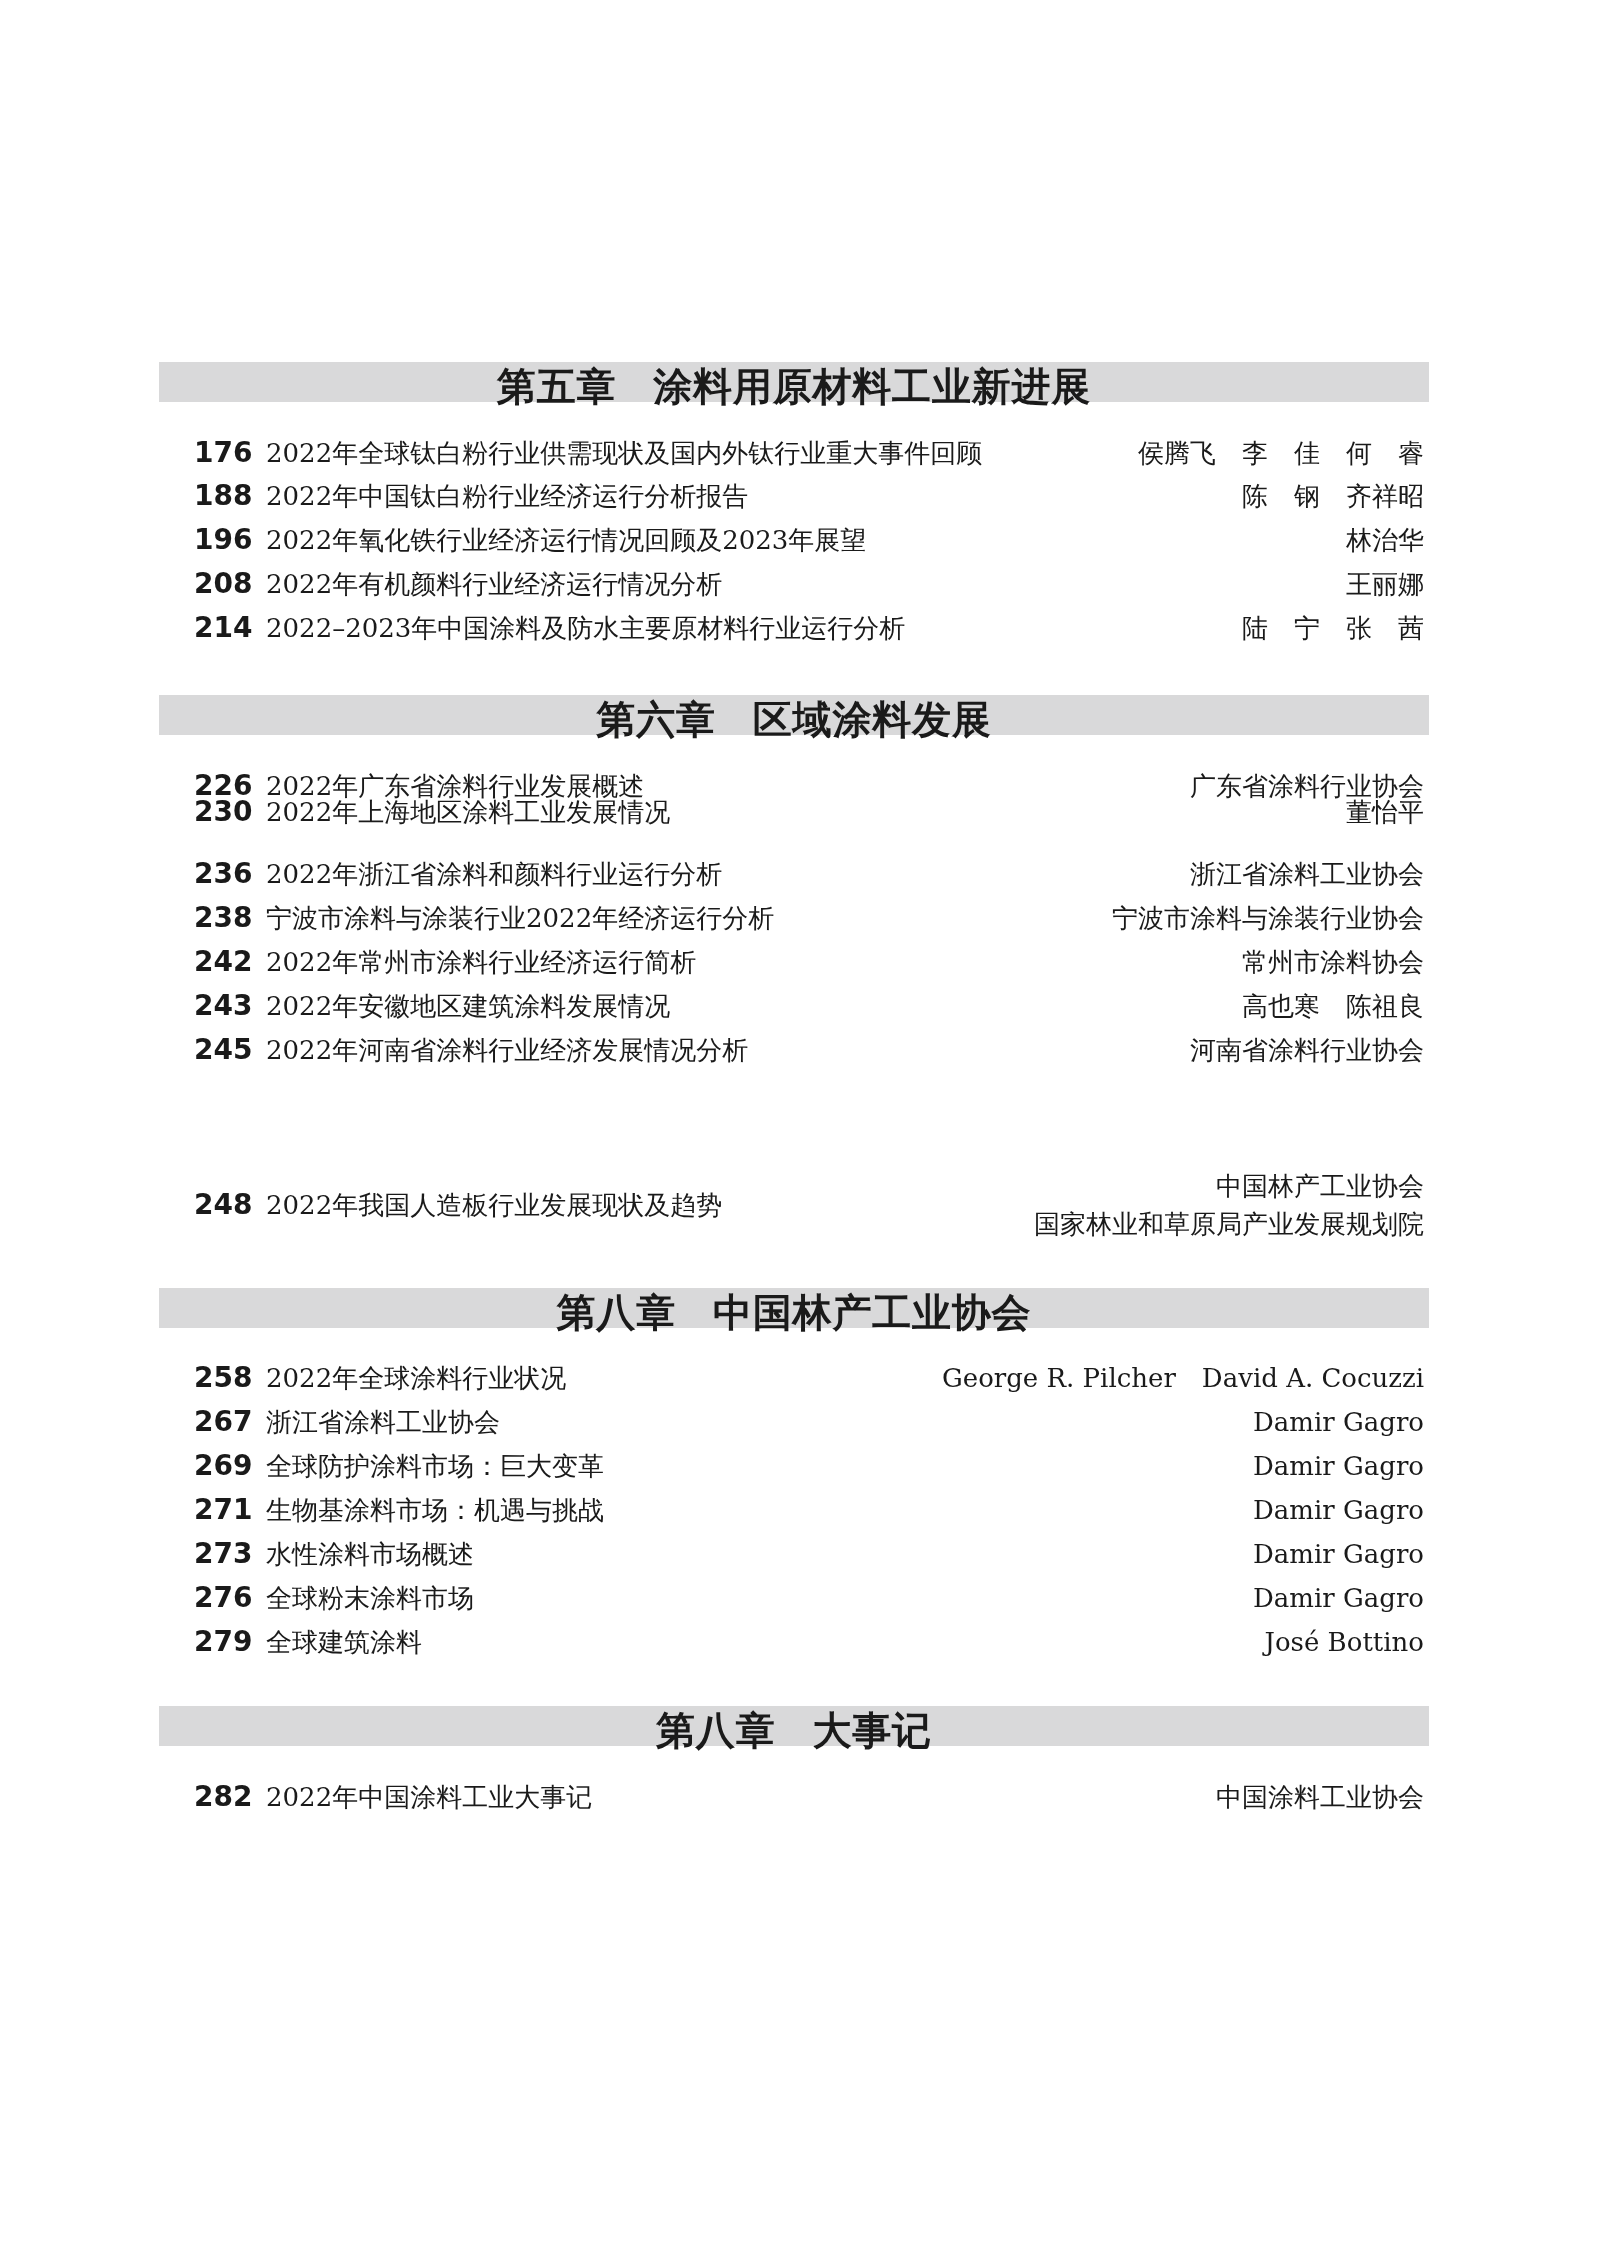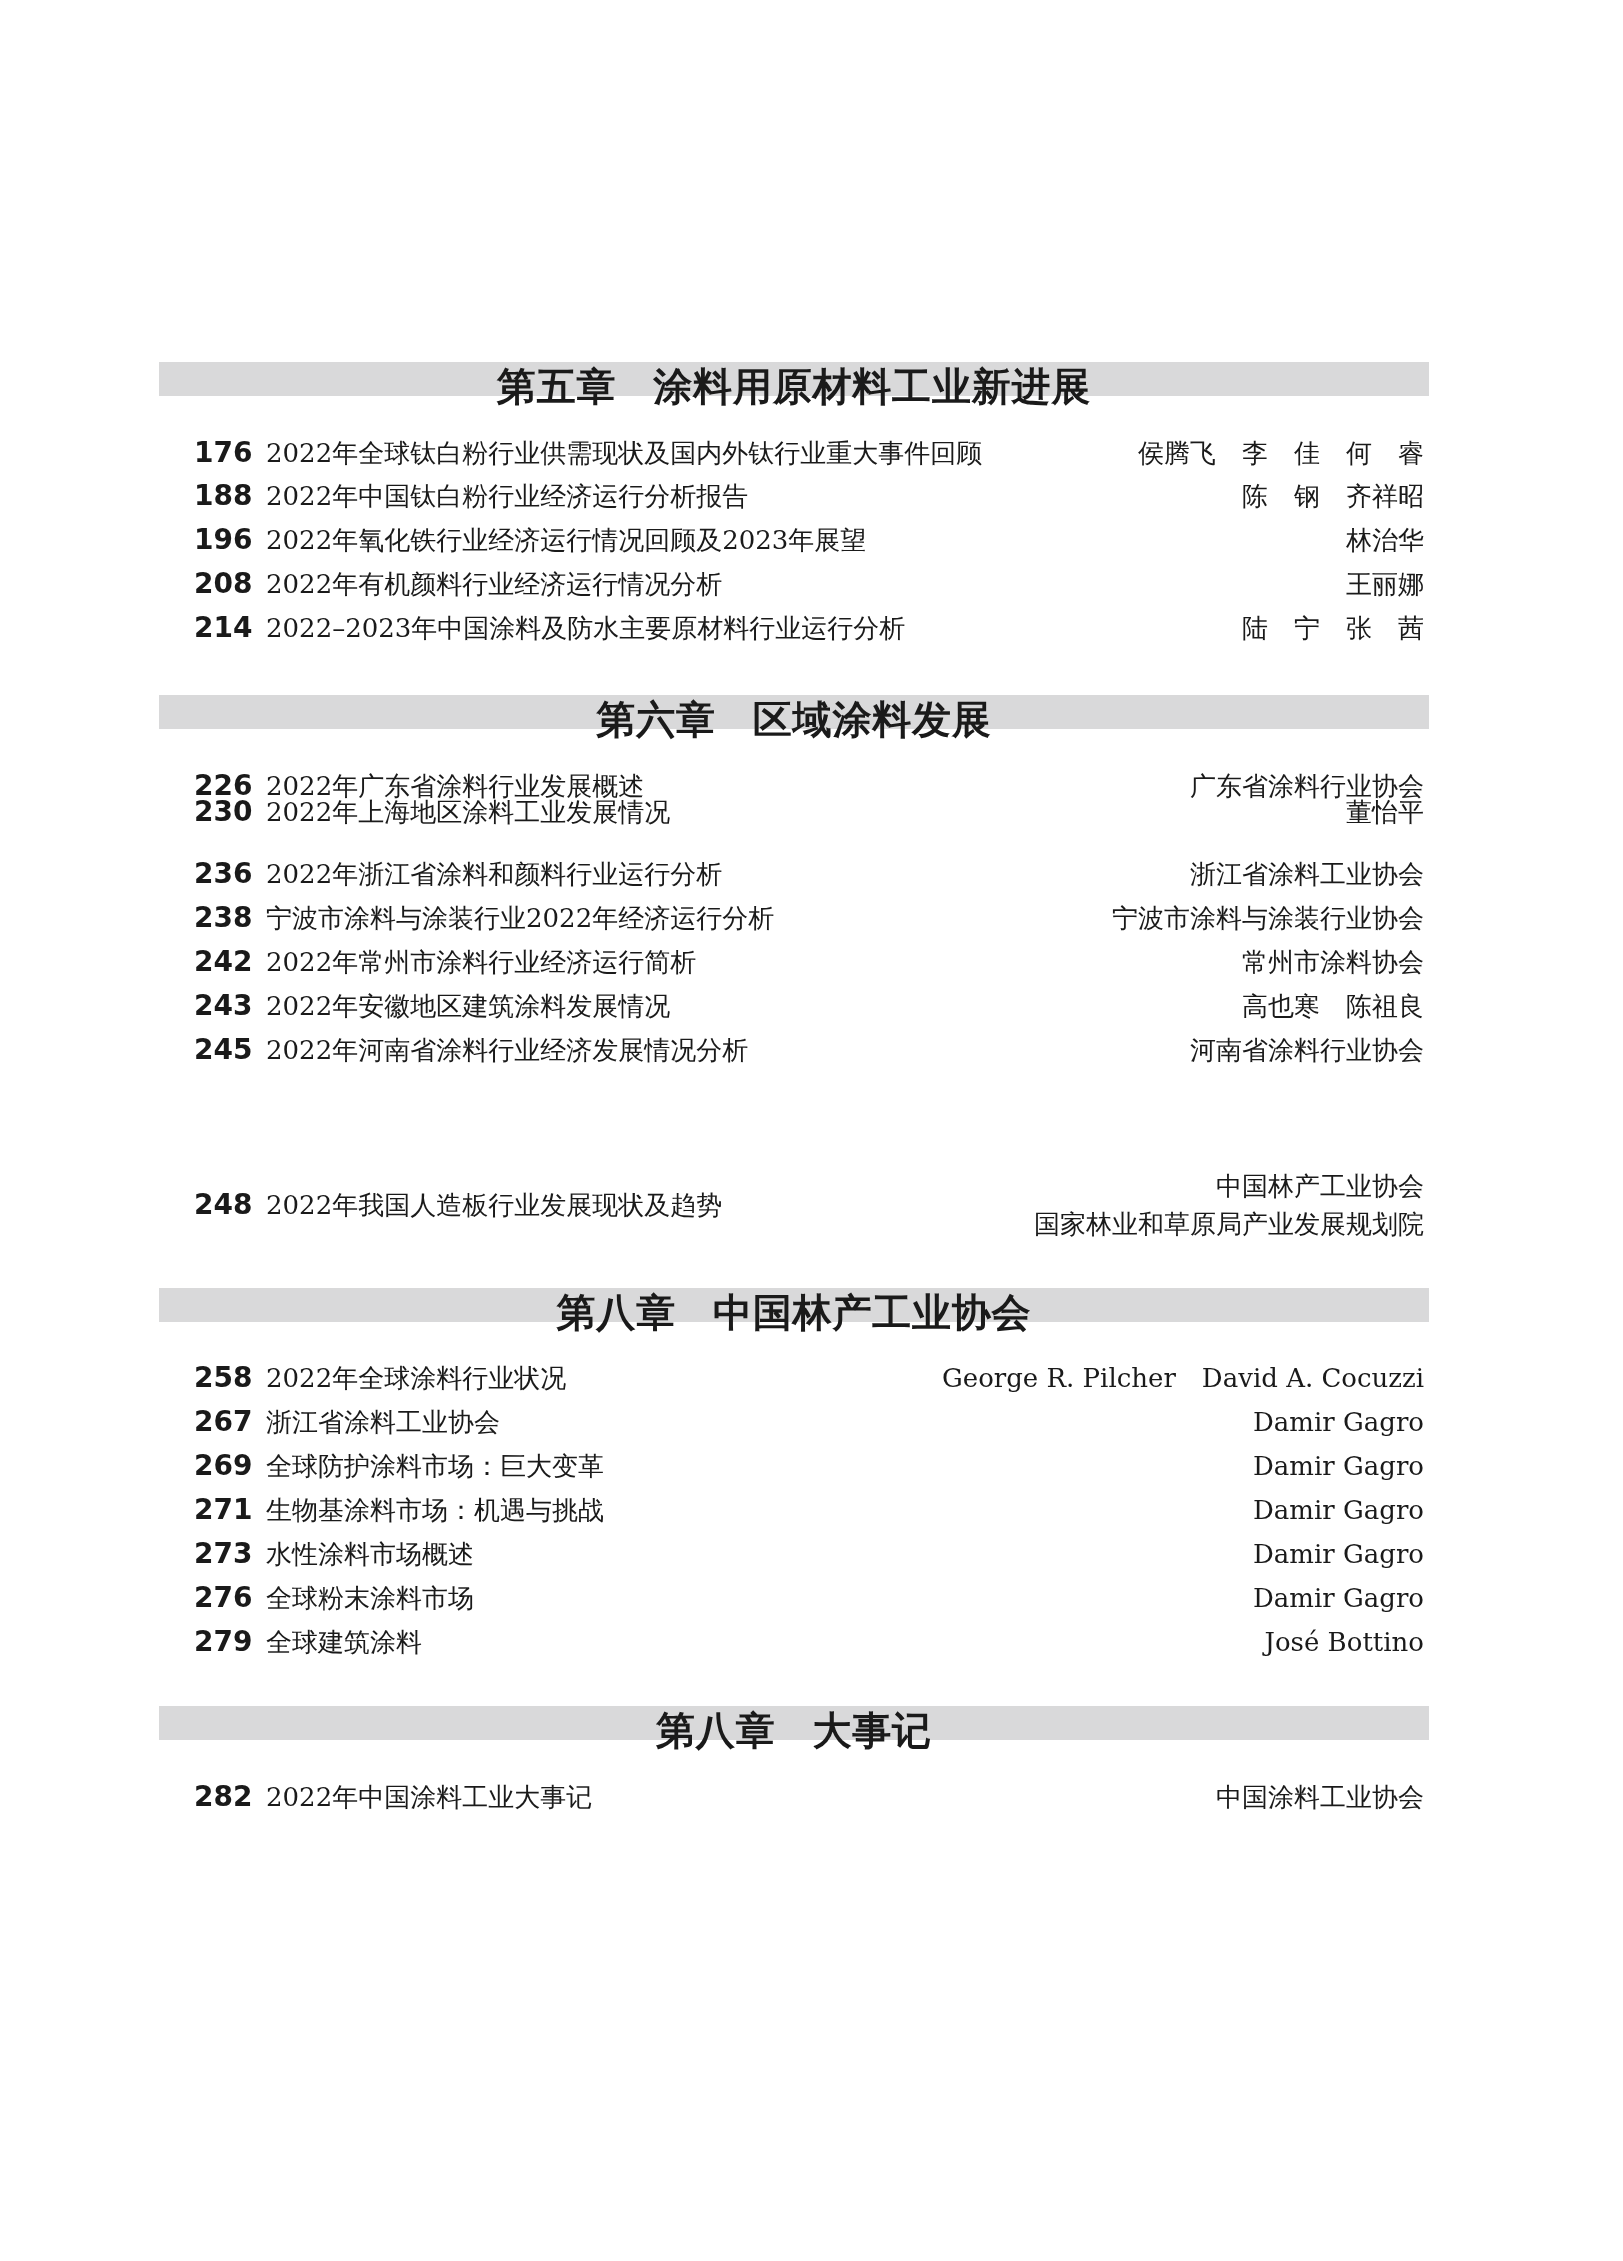--- a/index.html
+++ b/index.html
@@ -6,21 +6,21 @@
   .page{
     position:relative;
     width:1624px;height:2261px;
     background:#ffffff;
     overflow:hidden;
     font-family:"DejaVu Serif","Liberation Serif",serif;
     color:#1a1a1a;
   }
   .bar{
     position:absolute;
-    left:159px;width:1270px;height:34px;
+    left:159px;width:1270px;height:40px;
     line-height:49px;
     text-align:center;
     font-family:"DejaVu Sans","Liberation Sans",sans-serif;
     font-weight:700;
     font-size:39px;
     letter-spacing:0.8px;
   }
   .bar .bar-title{margin-left:.95em;}
   .row{
     position:absolute;left:0;width:1624px;height:34px;line-height:34px;

